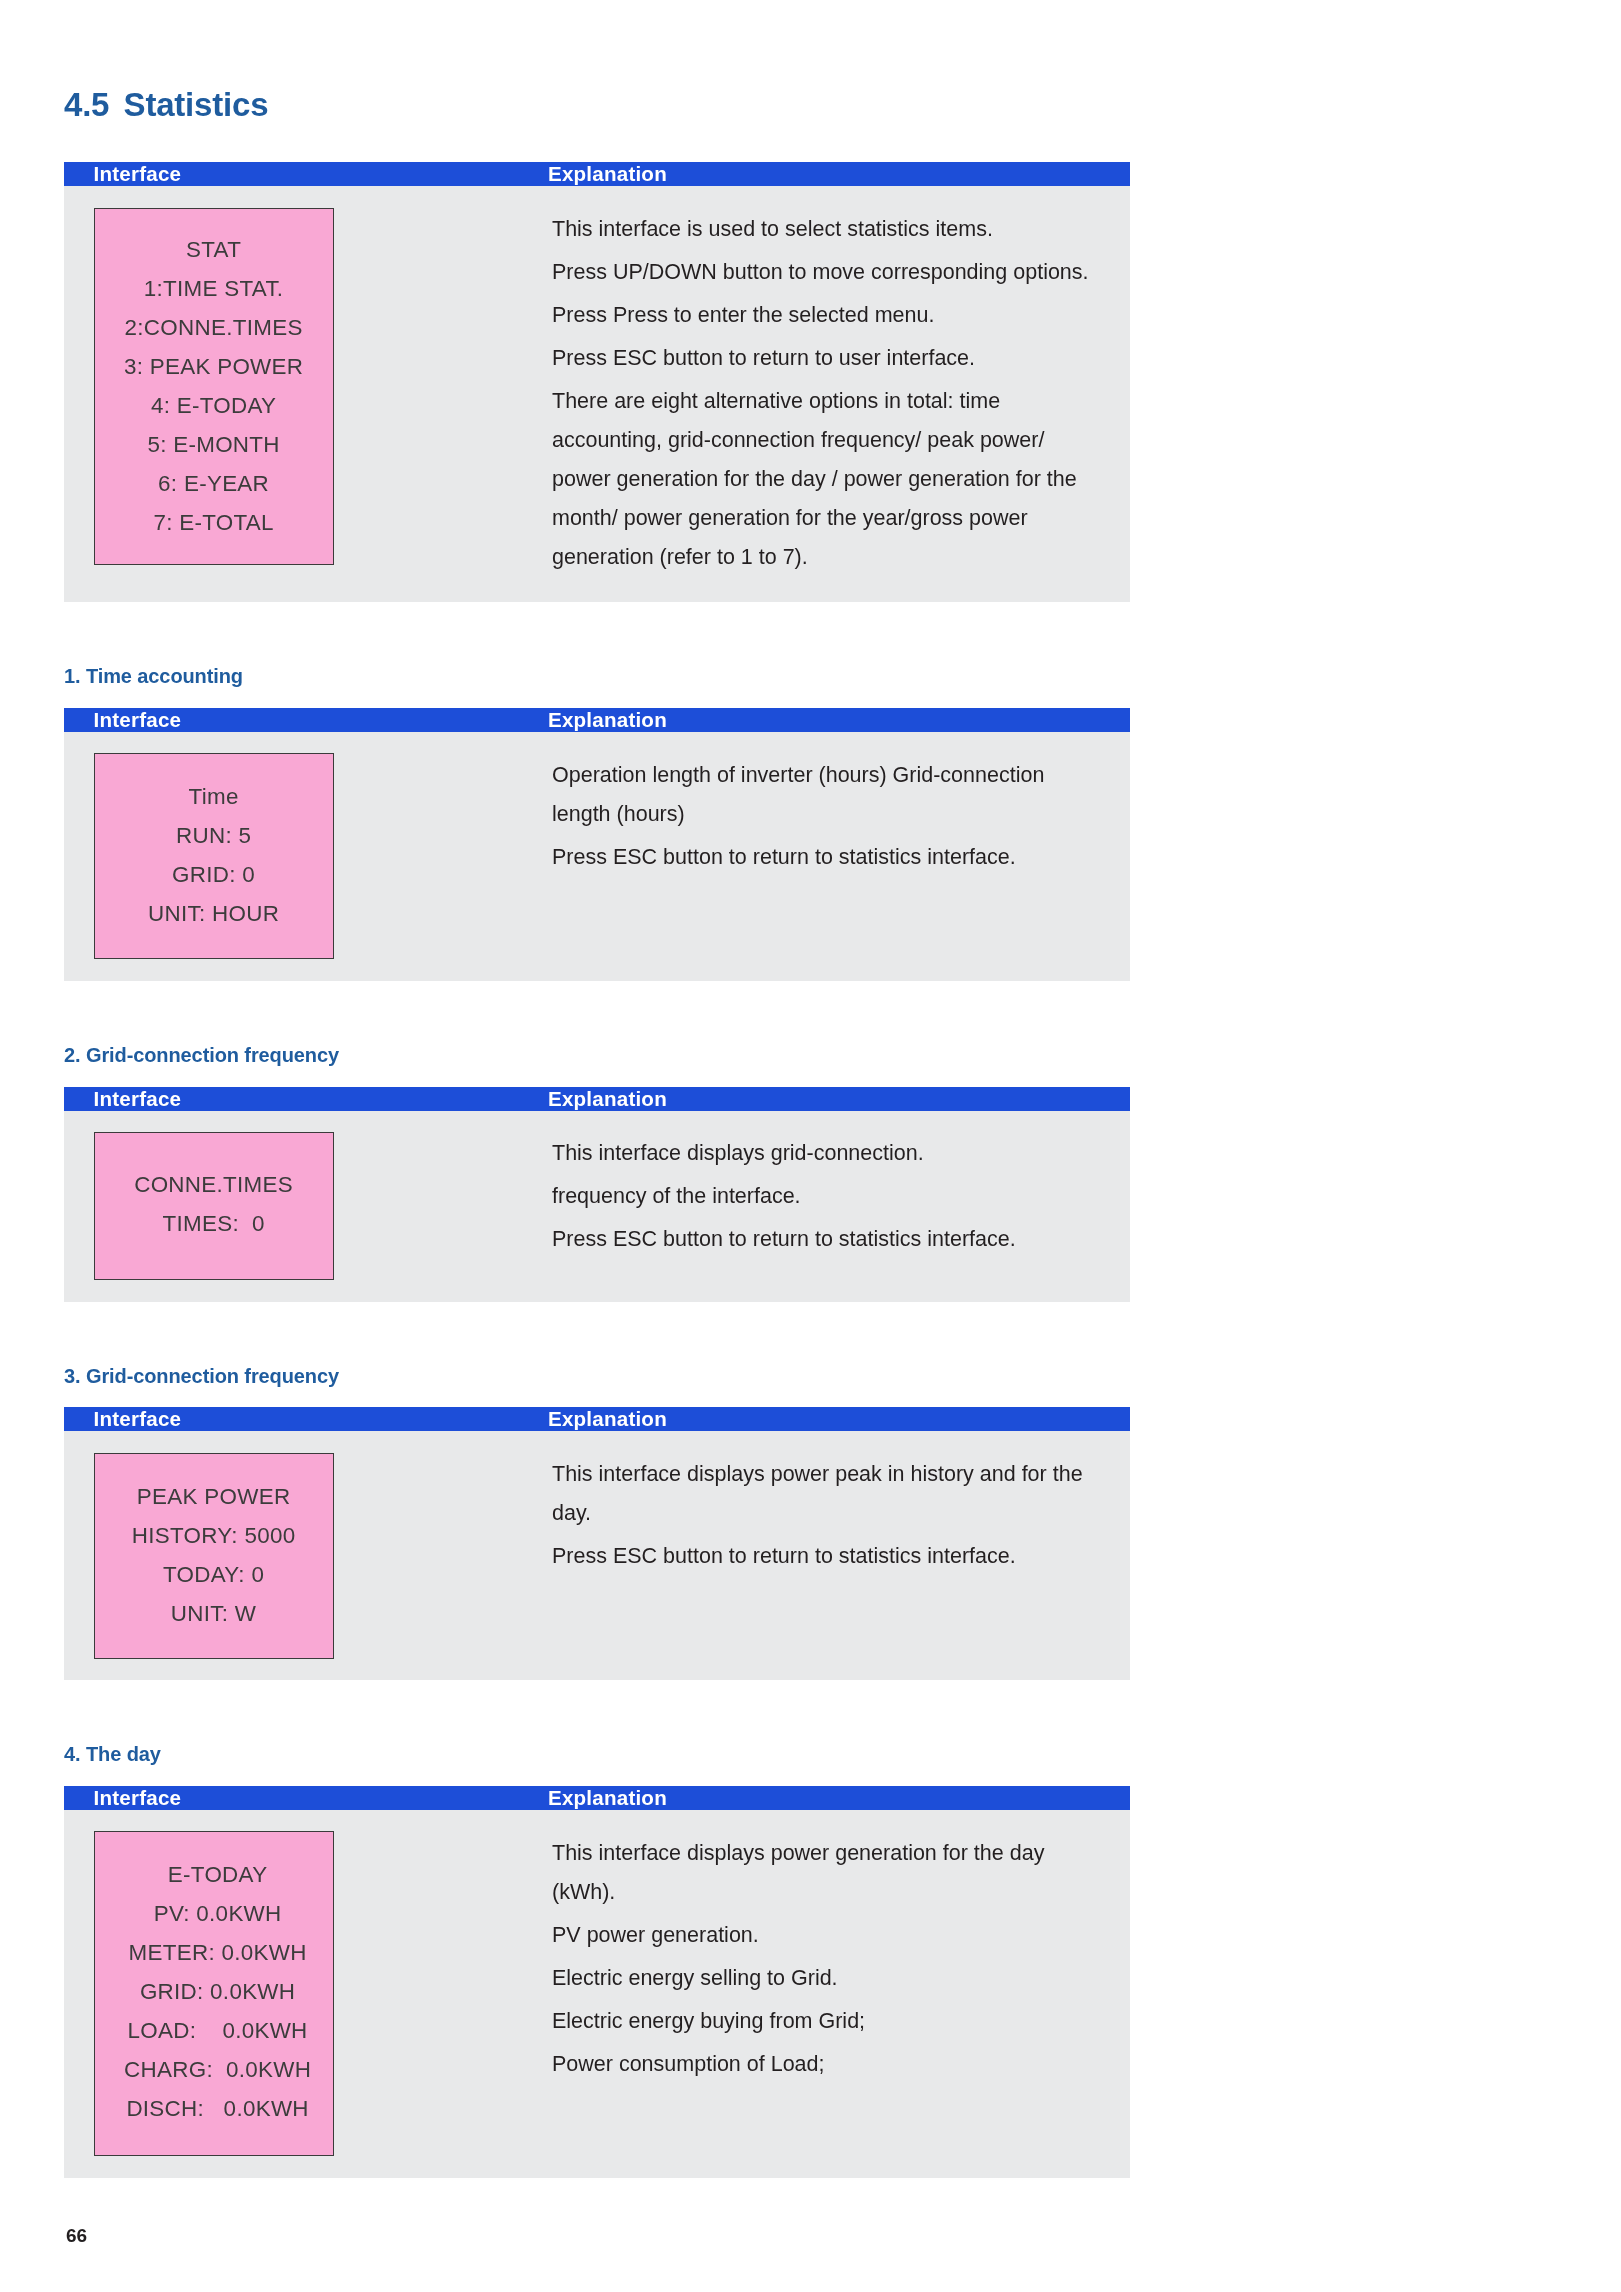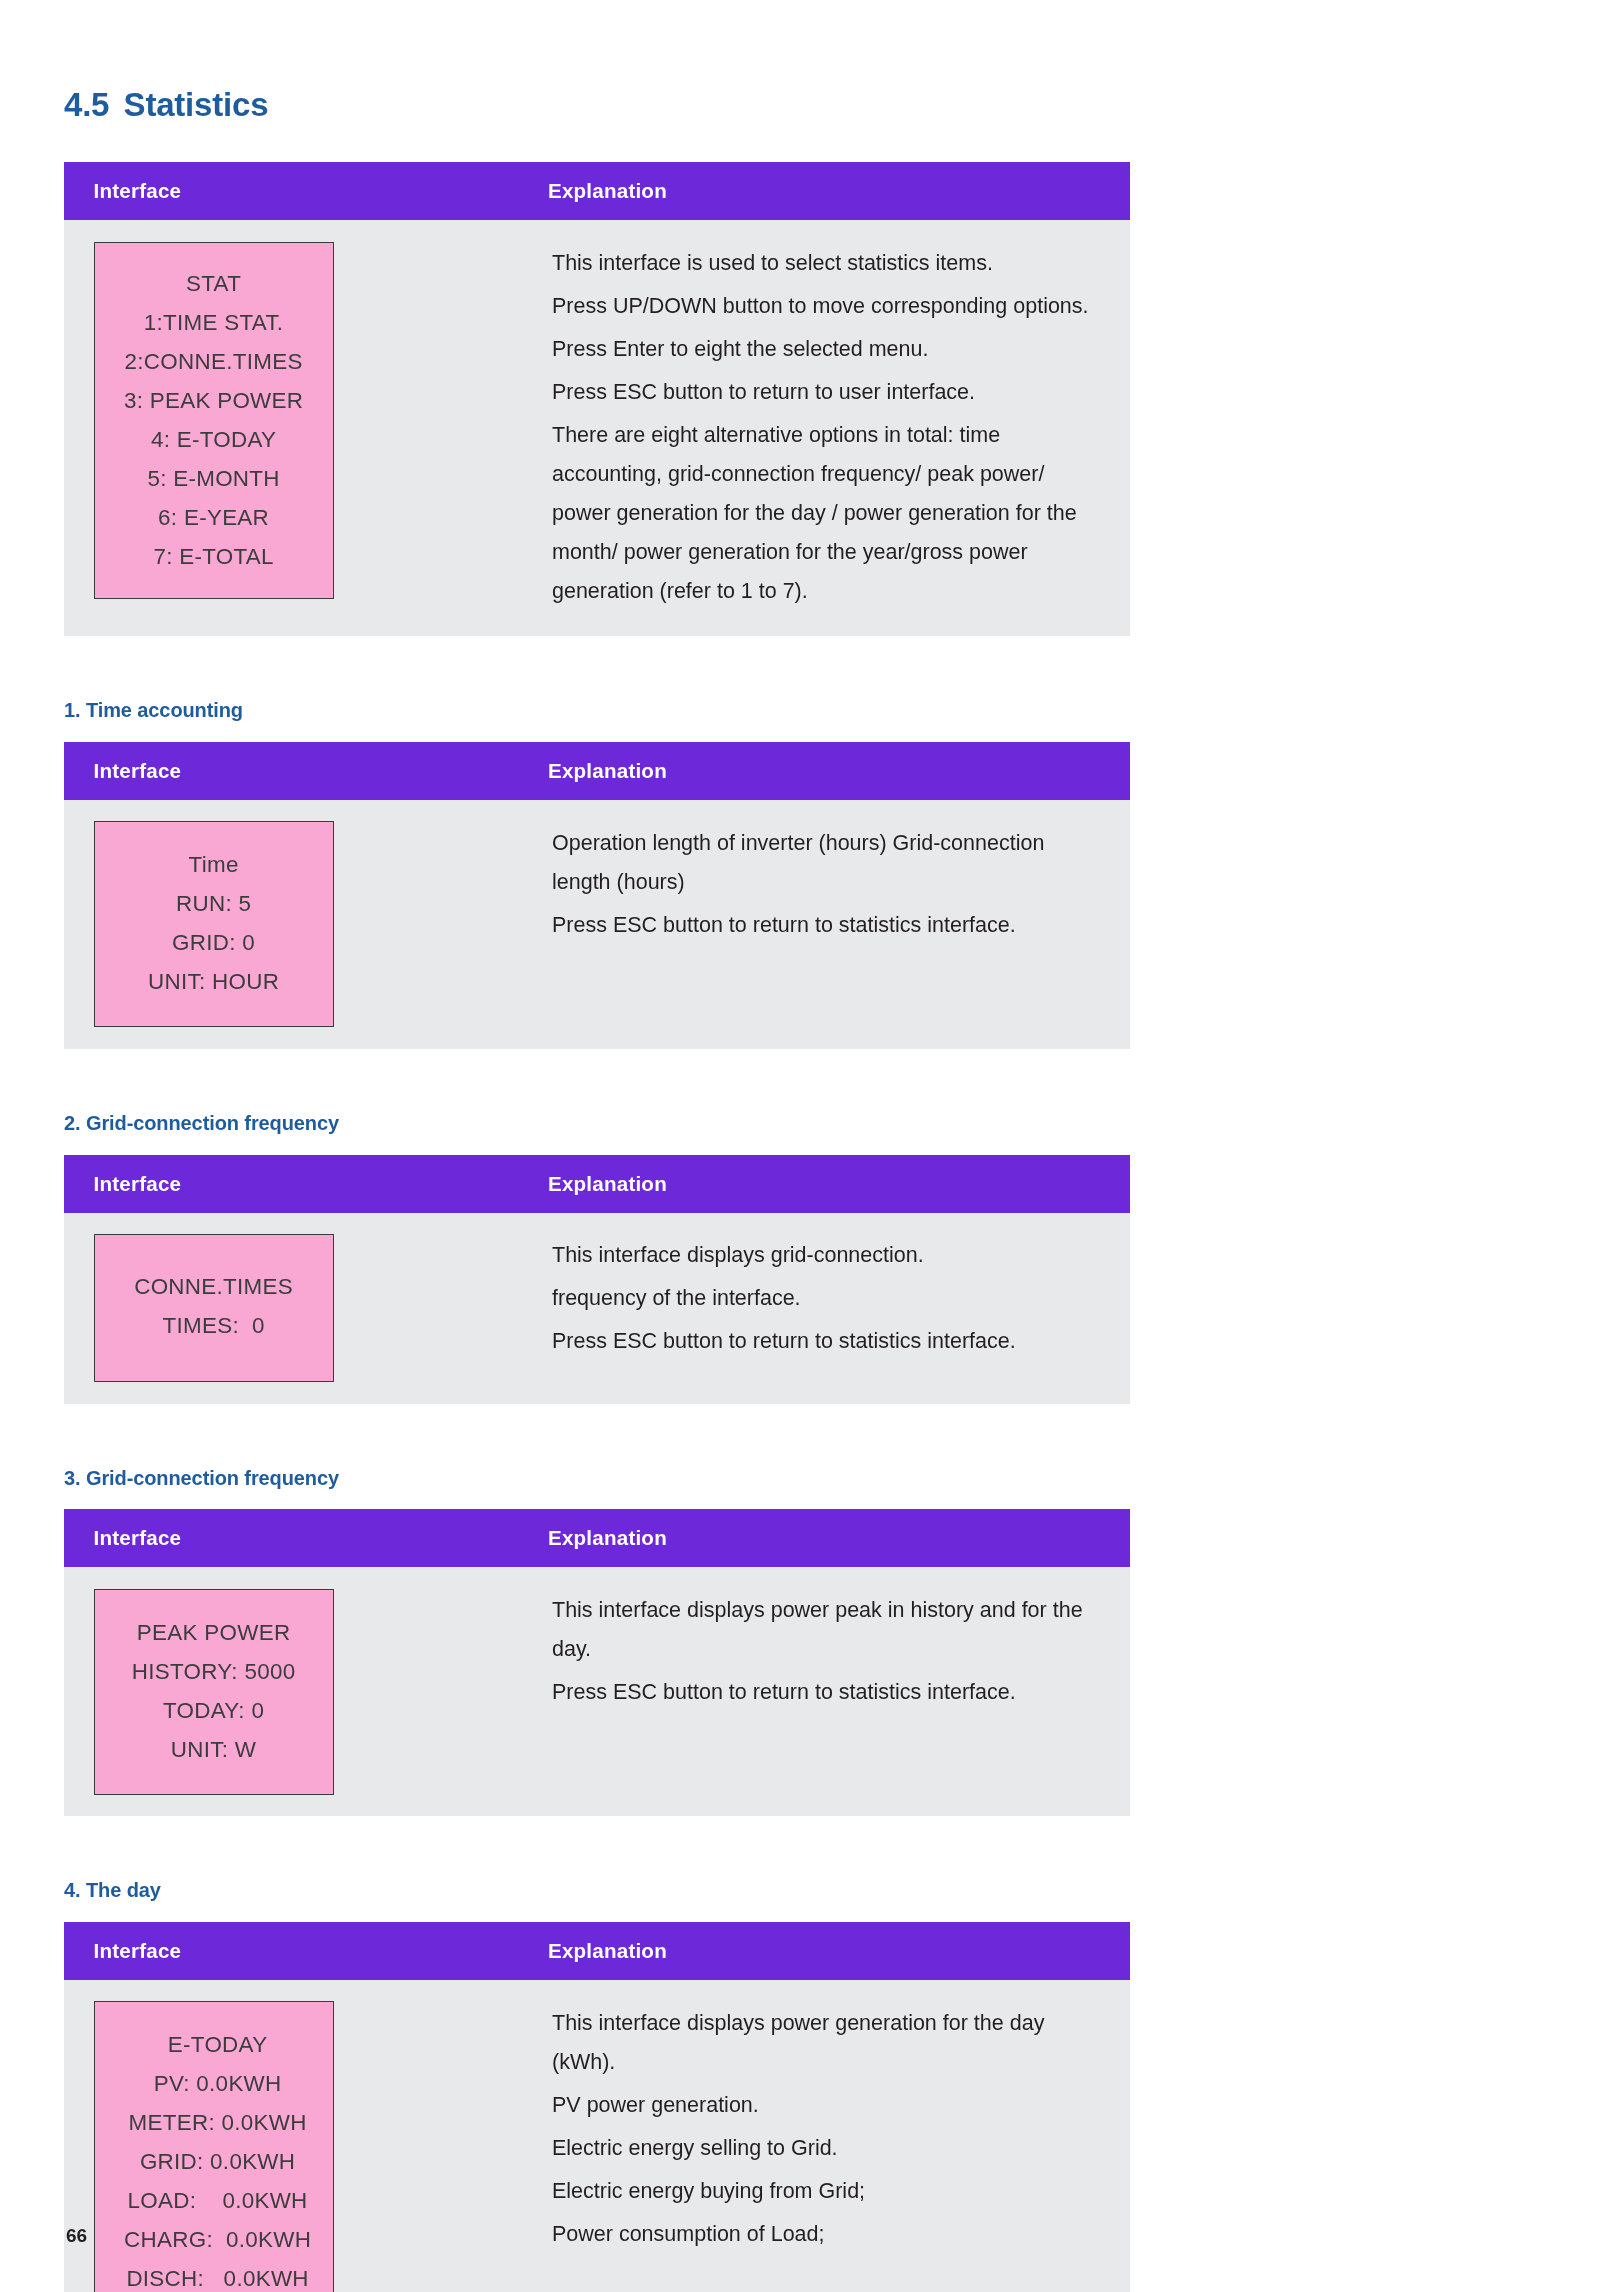--- a/index.html
+++ b/index.html
@@ -52,22 +52,22 @@
   }
 
   
   .tbl {
     width: 1066px;
     background: #e8e9ea;
     margin: 0 0 0 0;
   }
   .tbl-head {
     display: flex;
-    background: #6d28d9;
-    height: 58px;
+    background: #1d4ed8;
+    height: 24px;
     align-items: center;
   }
   .tbl-head .c1 {
     width: 484px;
     padding-left: 29.6px;
     box-sizing: border-box;
     color: #ffffff;
     font-size: 20.6px;
     font-weight: bold;
     letter-spacing: 0.2px;
@@ -159,21 +159,21 @@
               <div class="lcd-line">4: E-TODAY</div>
               <div class="lcd-line">5: E-MONTH</div>
               <div class="lcd-line">6: E-YEAR</div>
               <div class="lcd-line">7: E-TOTAL</div>
             </div>
           </div>
         </div>
         <div class="c2 expl">
           <p>This interface is used to select statistics items.</p>
           <p>Press UP/DOWN button to move corresponding options.</p>
-          <p>Press Enter to eight the selected menu.</p>
+          <p>Press Press to enter the selected menu.</p>
           <p>Press ESC button to return to user interface.</p>
           <p>There are eight alternative options in total: time accounting, grid-connection frequency/ peak power/ power generation for the day / power generation for the month/ power generation for the year/gross power generation (refer to 1 to 7).</p>
         </div>
       </div>
     </div>
 
     <div class="gap-lg"></div>
 
     <div class="h2">1. Time accounting</div>
     <div class="tbl">

